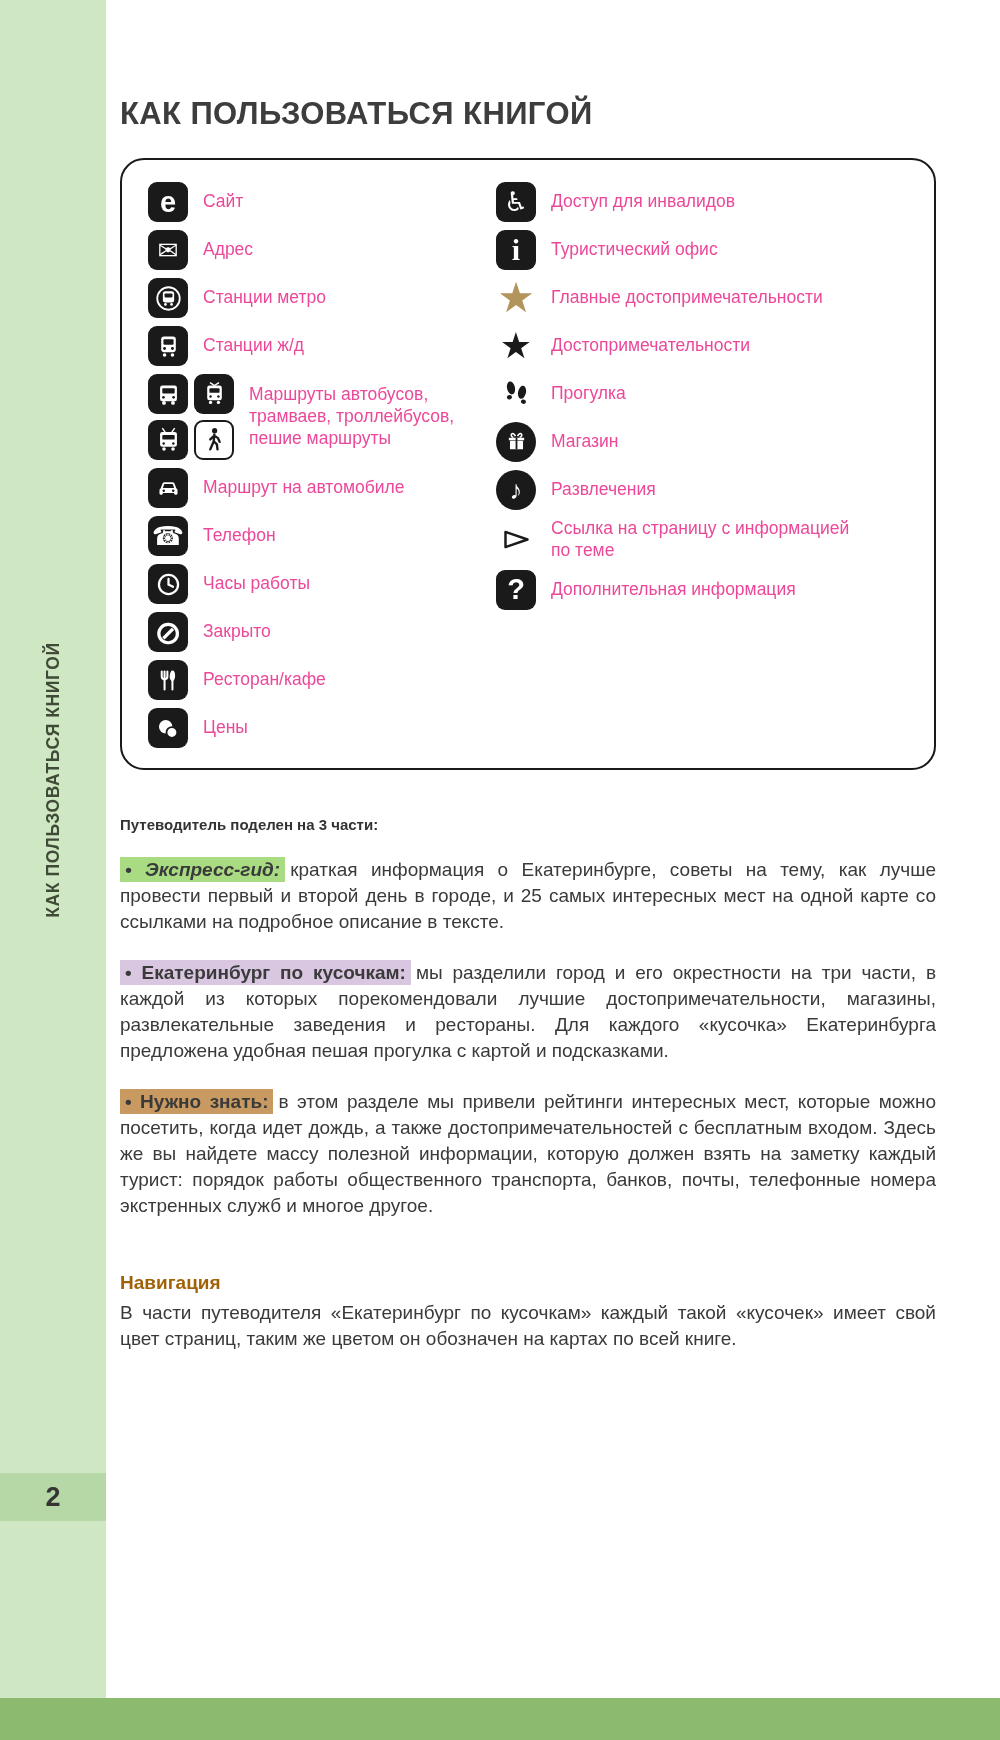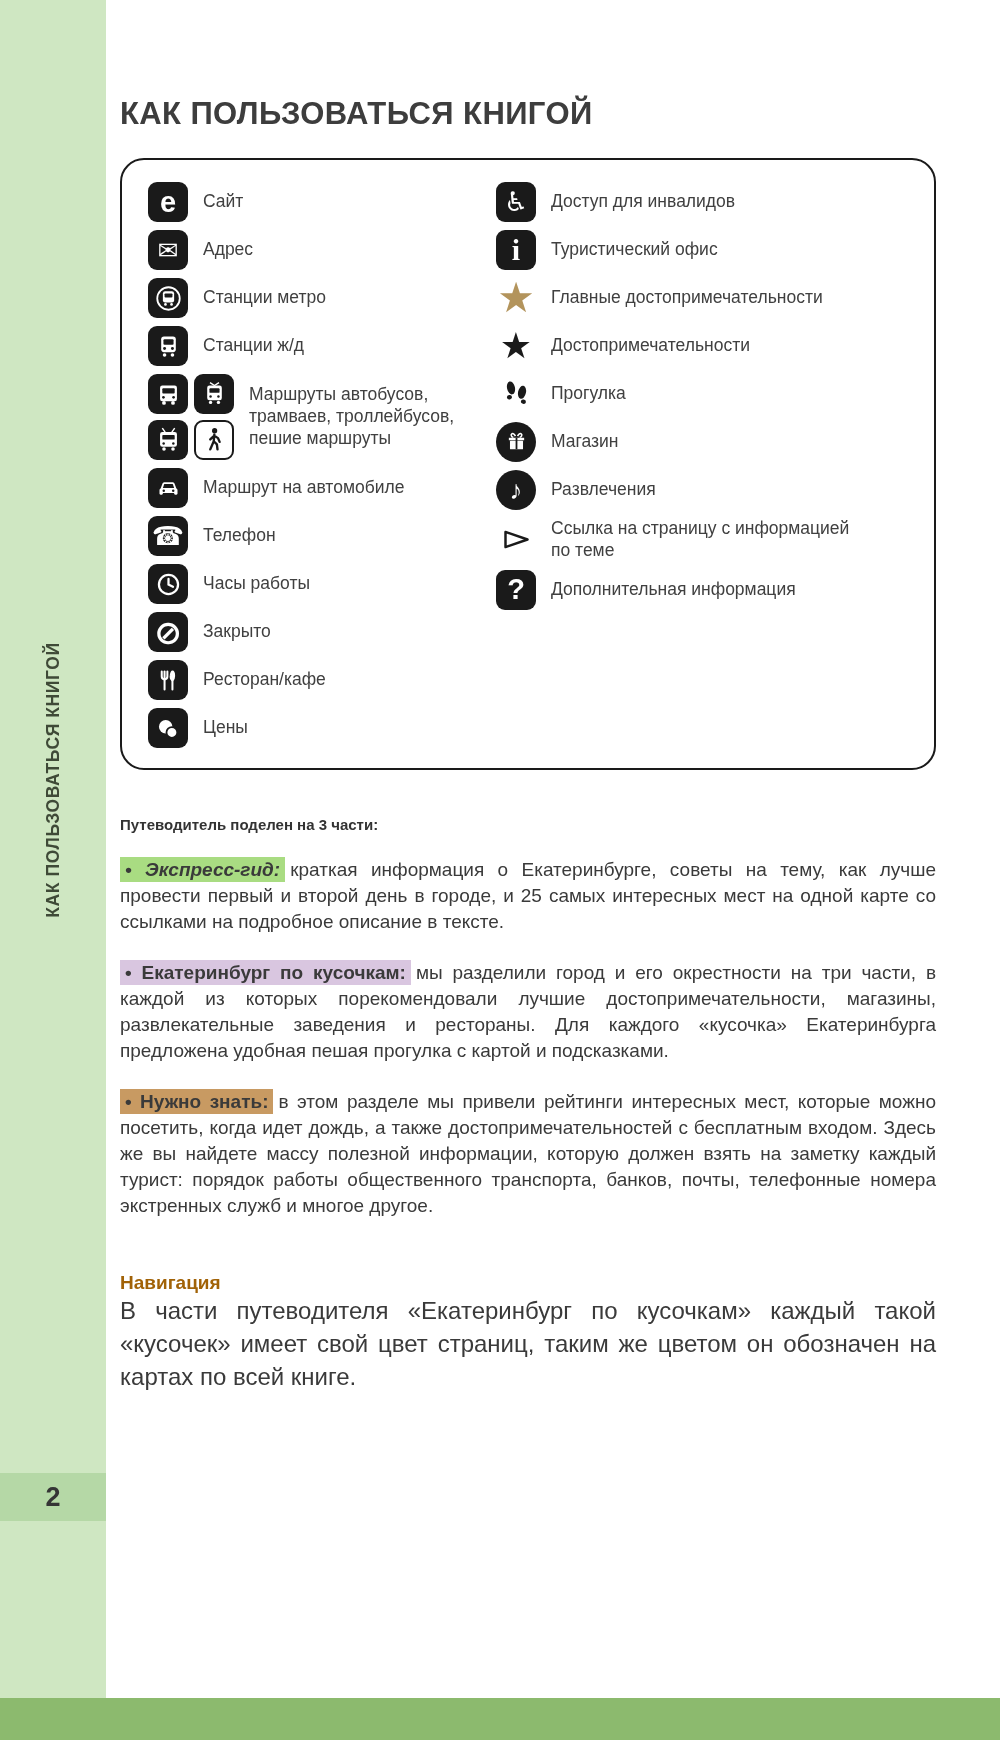--- a/index.html
+++ b/index.html
@@ -31,28 +31,28 @@
   .circle{background:#1a1a1a;border-radius:50%;color:#fff}
   .outline{background:#fff;border:2.5px solid #1a1a1a;border-radius:9px}
   .plain{background:none}
   .tile svg{width:27px;height:27px;display:block}
   .plain svg{width:33px;height:33px}
   .outline svg{width:30px;height:30px}
   .glyph{font-weight:bold;line-height:1}
   .g-serif{font-family:"Liberation Serif","DejaVu Serif",serif}
   .star-gold{color:var(--star-gold,#b3945c);font-size:42px}
   .star-black{color:#1a1a1a;font-size:36px}
-  .legend-label{font-size:17.5px;line-height:1.25;color:#404040}
+  .legend-label{font-size:17.5px;line-height:1.25;color:#ec4899}
   #legend-right .legend-label{max-width:302px}
 
   .intro{margin-top:46px;font-weight:bold;font-size:15px;color:#333}
   .part{margin-top:24px;font-size:19px;line-height:1.38;text-align:justify}
   .hl{font-weight:bold;padding:2px 5px;margin-right:5px}
   .nav-heading{margin-top:52px;font-size:19px;font-weight:bold;color:#a16207}
-  .nav-text{margin-top:0;font-size:24px;line-height:1.38;text-align:justify}
+  .nav-text{margin-top:6px;font-size:19px;line-height:1.38;text-align:justify}
 </style>
 </head>
 <body>
 
 <div class="page">
 
   <aside class="sidebar">
     <div class="vtext">КАК ПОЛЬЗОВАТЬСЯ КНИГОЙ</div>
   </aside>
   <div class="pagenum-band">

